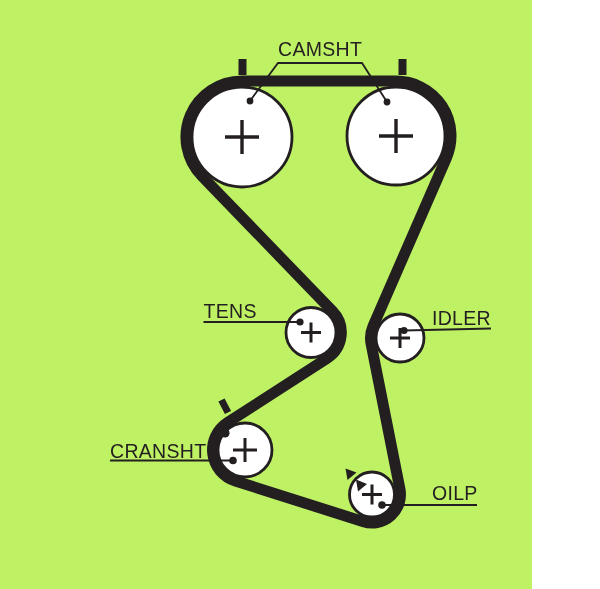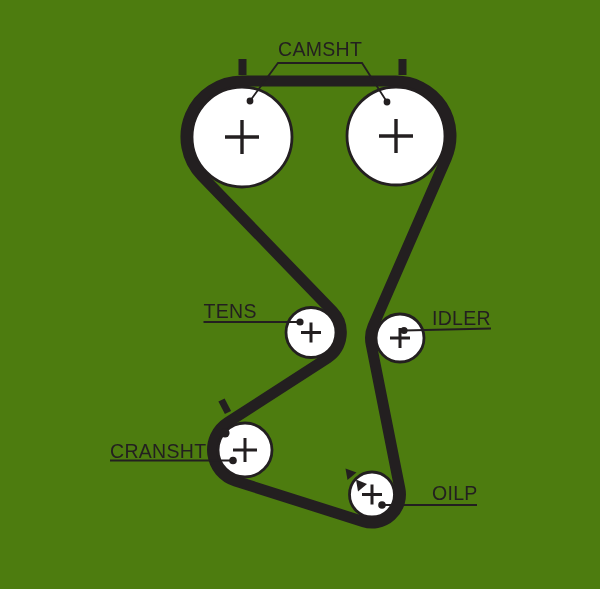--- a/index.html
+++ b/index.html
@@ -1,20 +1,20 @@
 <!DOCTYPE html>
 <html><head>
 <meta charset="utf-8">
 <style>
   html, body { margin: 0; padding: 0; background: #ffffff; }
   .stage {
     position: relative;
-    width: 600px;
+    width: 532px;
     height: 589px;
-    background: #4d7c0f;
+    background: #bef264;
     overflow: hidden;
   }
   svg { display: block; }
   .belt {
     fill: none;
     stroke: #231f20;
     stroke-width: 11;
   }
   .pulley {
     fill: #ffffff;

